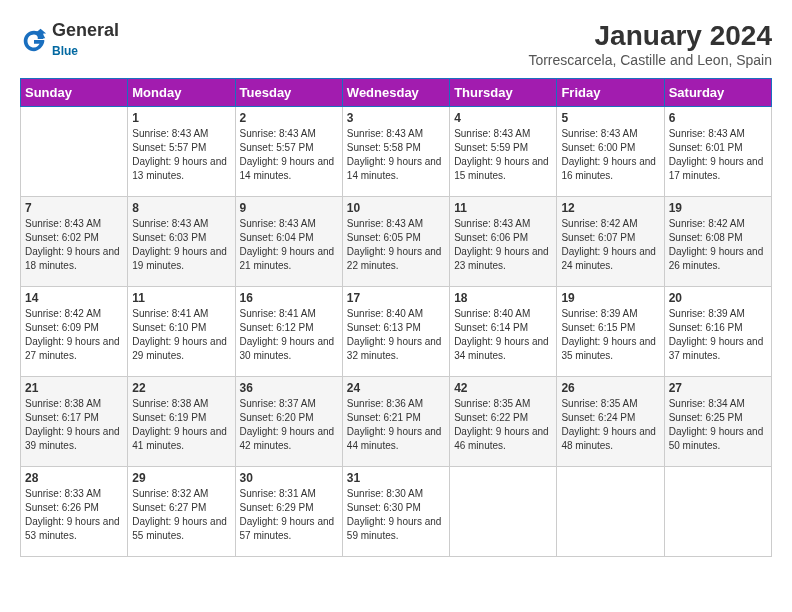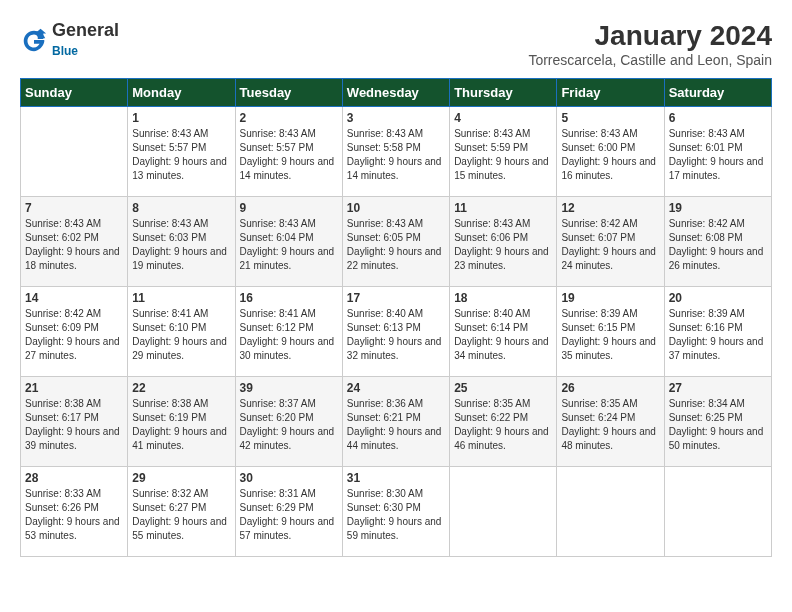--- a/index.html
+++ b/index.html
@@ -47,21 +47,21 @@
     .location-title {
       font-size: 14px;
       color: #555;
     }
     table {
       width: 100%;
       border-collapse: collapse;
       font-size: 11px;
     }
     thead tr th {
-      background-color: #14532d;
+      background-color: #a21caf;
       color: white;
       padding: 6px 4px;
       text-align: left;
       font-size: 13px;
       border: 1px solid #1a6fbf;
     }
     tbody tr td {
       border: 1px solid #ccc;
       vertical-align: top;
       padding: 4px;
@@ -214,29 +214,29 @@
       <tr>
         <td>
           <span class="day-number">21</span>
           <div class="day-content">Sunrise: 8:38 AM<br>Sunset: 6:17 PM<br>Daylight: 9 hours and 39 minutes.</div>
         </td>
         <td>
           <span class="day-number">22</span>
           <div class="day-content">Sunrise: 8:38 AM<br>Sunset: 6:19 PM<br>Daylight: 9 hours and 41 minutes.</div>
         </td>
         <td>
-          <span class="day-number">39</span>
+          <span class="day-number">36</span>
           <div class="day-content">Sunrise: 8:37 AM<br>Sunset: 6:20 PM<br>Daylight: 9 hours and 42 minutes.</div>
         </td>
         <td>
           <span class="day-number">24</span>
           <div class="day-content">Sunrise: 8:36 AM<br>Sunset: 6:21 PM<br>Daylight: 9 hours and 44 minutes.</div>
         </td>
         <td>
-          <span class="day-number">25</span>
+          <span class="day-number">42</span>
           <div class="day-content">Sunrise: 8:35 AM<br>Sunset: 6:22 PM<br>Daylight: 9 hours and 46 minutes.</div>
         </td>
         <td>
           <span class="day-number">26</span>
           <div class="day-content">Sunrise: 8:35 AM<br>Sunset: 6:24 PM<br>Daylight: 9 hours and 48 minutes.</div>
         </td>
         <td>
           <span class="day-number">27</span>
           <div class="day-content">Sunrise: 8:34 AM<br>Sunset: 6:25 PM<br>Daylight: 9 hours and 50 minutes.</div>
         </td>

